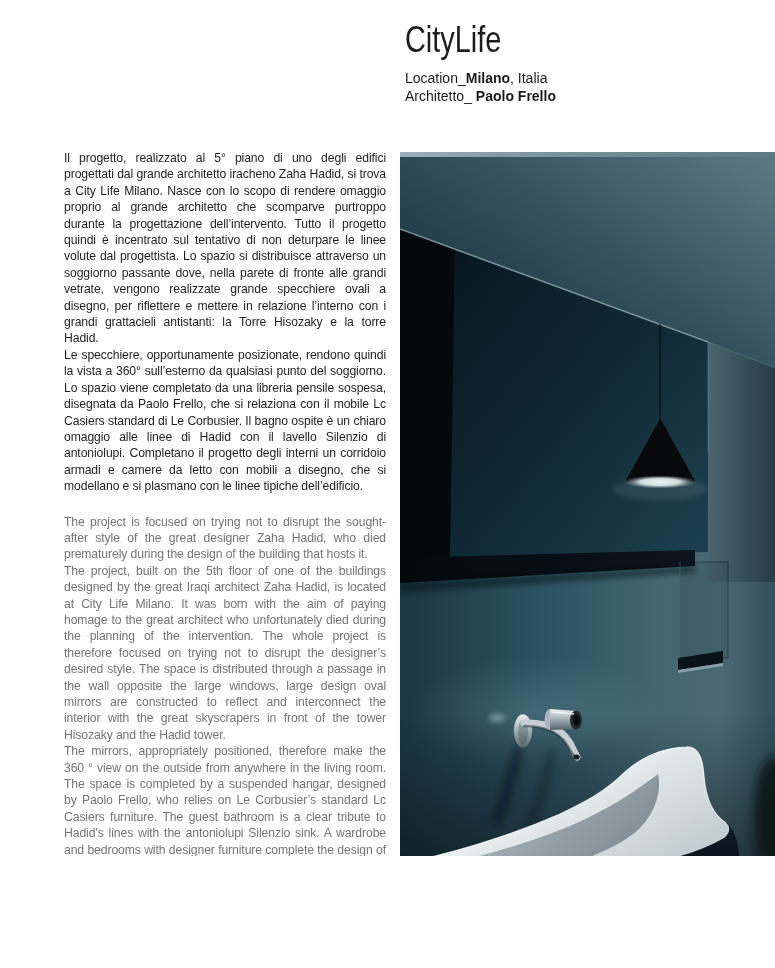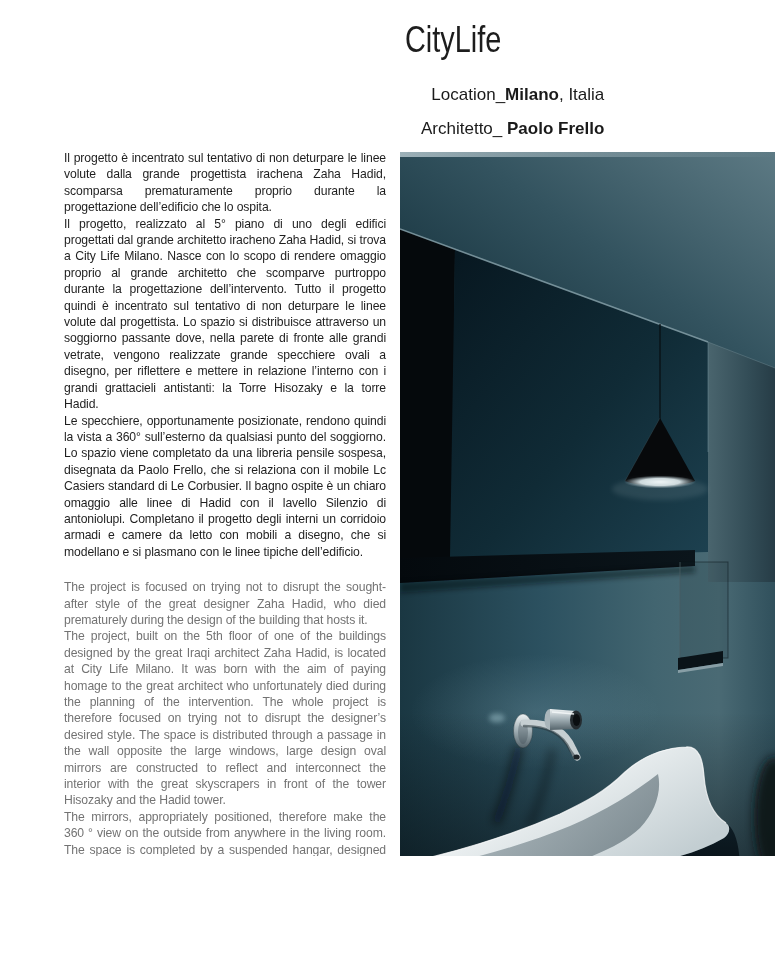--- a/index.html
+++ b/index.html
@@ -6,21 +6,21 @@
   .page {
     position:relative; width:775px; height:856px; background:#ffffff;
     font-family:"Liberation Sans","DejaVu Sans",sans-serif; overflow:hidden;
   }
   .title {
     position:absolute; left:405px; top:21px; margin:0;
     font-size:37px; font-weight:400; color:#1d1d1d; line-height:1;
     transform:scaleX(0.78); transform-origin:left top; white-space:nowrap;
   }
   .credits { position:absolute; left:405px; top:70px; color:#1a1a1a; }
-  .credits p { margin:16px; font-size:17px; line-height:17.5px; text-align:right; letter-spacing:0; }
+  .credits p { margin:0; font-size:14px; line-height:17.5px; text-align:left; letter-spacing:0; }
   .credits b { font-weight:bold; }
   .textcol { position:absolute; left:64px; top:150px; width:322px; }
   .textcol p {
     margin:0; font-size:12.2px; line-height:16.4px; letter-spacing:-0.1px;
     text-align:justify; text-justify:inter-word;
   }
   .it p { color:#1f1f1f; }
   .en { margin-top:19px; }
   .en p { color:#737373; }
   .pageno { position:absolute; left:64px; top:931px; font-size:16px; color:#0f766e; }
@@ -35,21 +35,20 @@
   <header>
     <h1 class="title">CityLife</h1>
     <div class="credits">
       <p><span>Location_</span><b>Milano</b><span>, Italia</span></p>
       <p><span>Architetto_ </span><b>Paolo Frello</b></p>
     </div>
   </header>
 
   <section class="textcol">
     <div class="it">
-      <p>Il progetto è incentrato sul tentativo di non deturpare le linee volute dalla grande progettista irachena Zaha Hadid, scomparsa prematuramente proprio durante la progettazione dell’edificio che lo ospita.</p>
       <p>Il progetto, realizzato al 5° piano di uno degli edifici progettati dal grande architetto iracheno Zaha Hadid, si trova a City Life Milano. Nasce con lo scopo di rendere omaggio proprio al grande architetto che scomparve purtroppo durante la progettazione dell’intervento. Tutto il progetto quindi è incentrato sul tentativo di non deturpare le linee volute dal progettista. Lo spazio si distribuisce attraverso un soggiorno passante dove, nella parete di fronte alle grandi vetrate, vengono realizzate grande specchiere ovali a disegno, per riflettere e mettere in relazione l’interno con i grandi grattacieli antistanti: la Torre Hisozaky e la torre Hadid.</p>
       <p>Le specchiere, opportunamente posizionate, rendono quindi la vista a 360° sull’esterno da qualsiasi punto del soggiorno. Lo spazio viene completato da una libreria pensile sospesa, disegnata da Paolo Frello, che si relaziona con il mobile Lc Casiers standard di Le Corbusier. Il bagno ospite è un chiaro omaggio alle linee di Hadid con il lavello Silenzio di antoniolupi. Completano il progetto degli interni un corridoio armadi e camere da letto con mobili a disegno, che si modellano e si plasmano con le linee tipiche dell’edificio.</p>
     </div>
     <div class="en">
       <p>The project is focused on trying not to disrupt the sought-after style of the great designer Zaha Hadid, who died prematurely during the design of the building that hosts it.</p>
       <p>The project, built on the 5th floor of one of the buildings designed by the great Iraqi architect Zaha Hadid, is located at City Life Milano. It was born with the aim of paying homage to the great architect who unfortunately died during the planning of the intervention. The whole project is therefore focused on trying not to disrupt the designer’s desired style. The space is distributed through a passage in the wall opposite the large windows, large design oval mirrors are constructed to reflect and interconnect the interior with the great skyscrapers in front of the tower Hisozaky and the Hadid tower.</p>
       <p>The mirrors, appropriately positioned, therefore make the 360 ° view on the outside from anywhere in the living room. The space is completed by a suspended hangar, designed by Paolo Frello, who relies on Le Corbusier’s standard Lc Casiers furniture. The guest bathroom is a clear tribute to Hadid’s lines with the antoniolupi Silenzio sink. A wardrobe and bedrooms with designer furniture complete the design of the interior, which fit perfectly with the typical lines of the building.</p>
     </div>
   </section>
 

